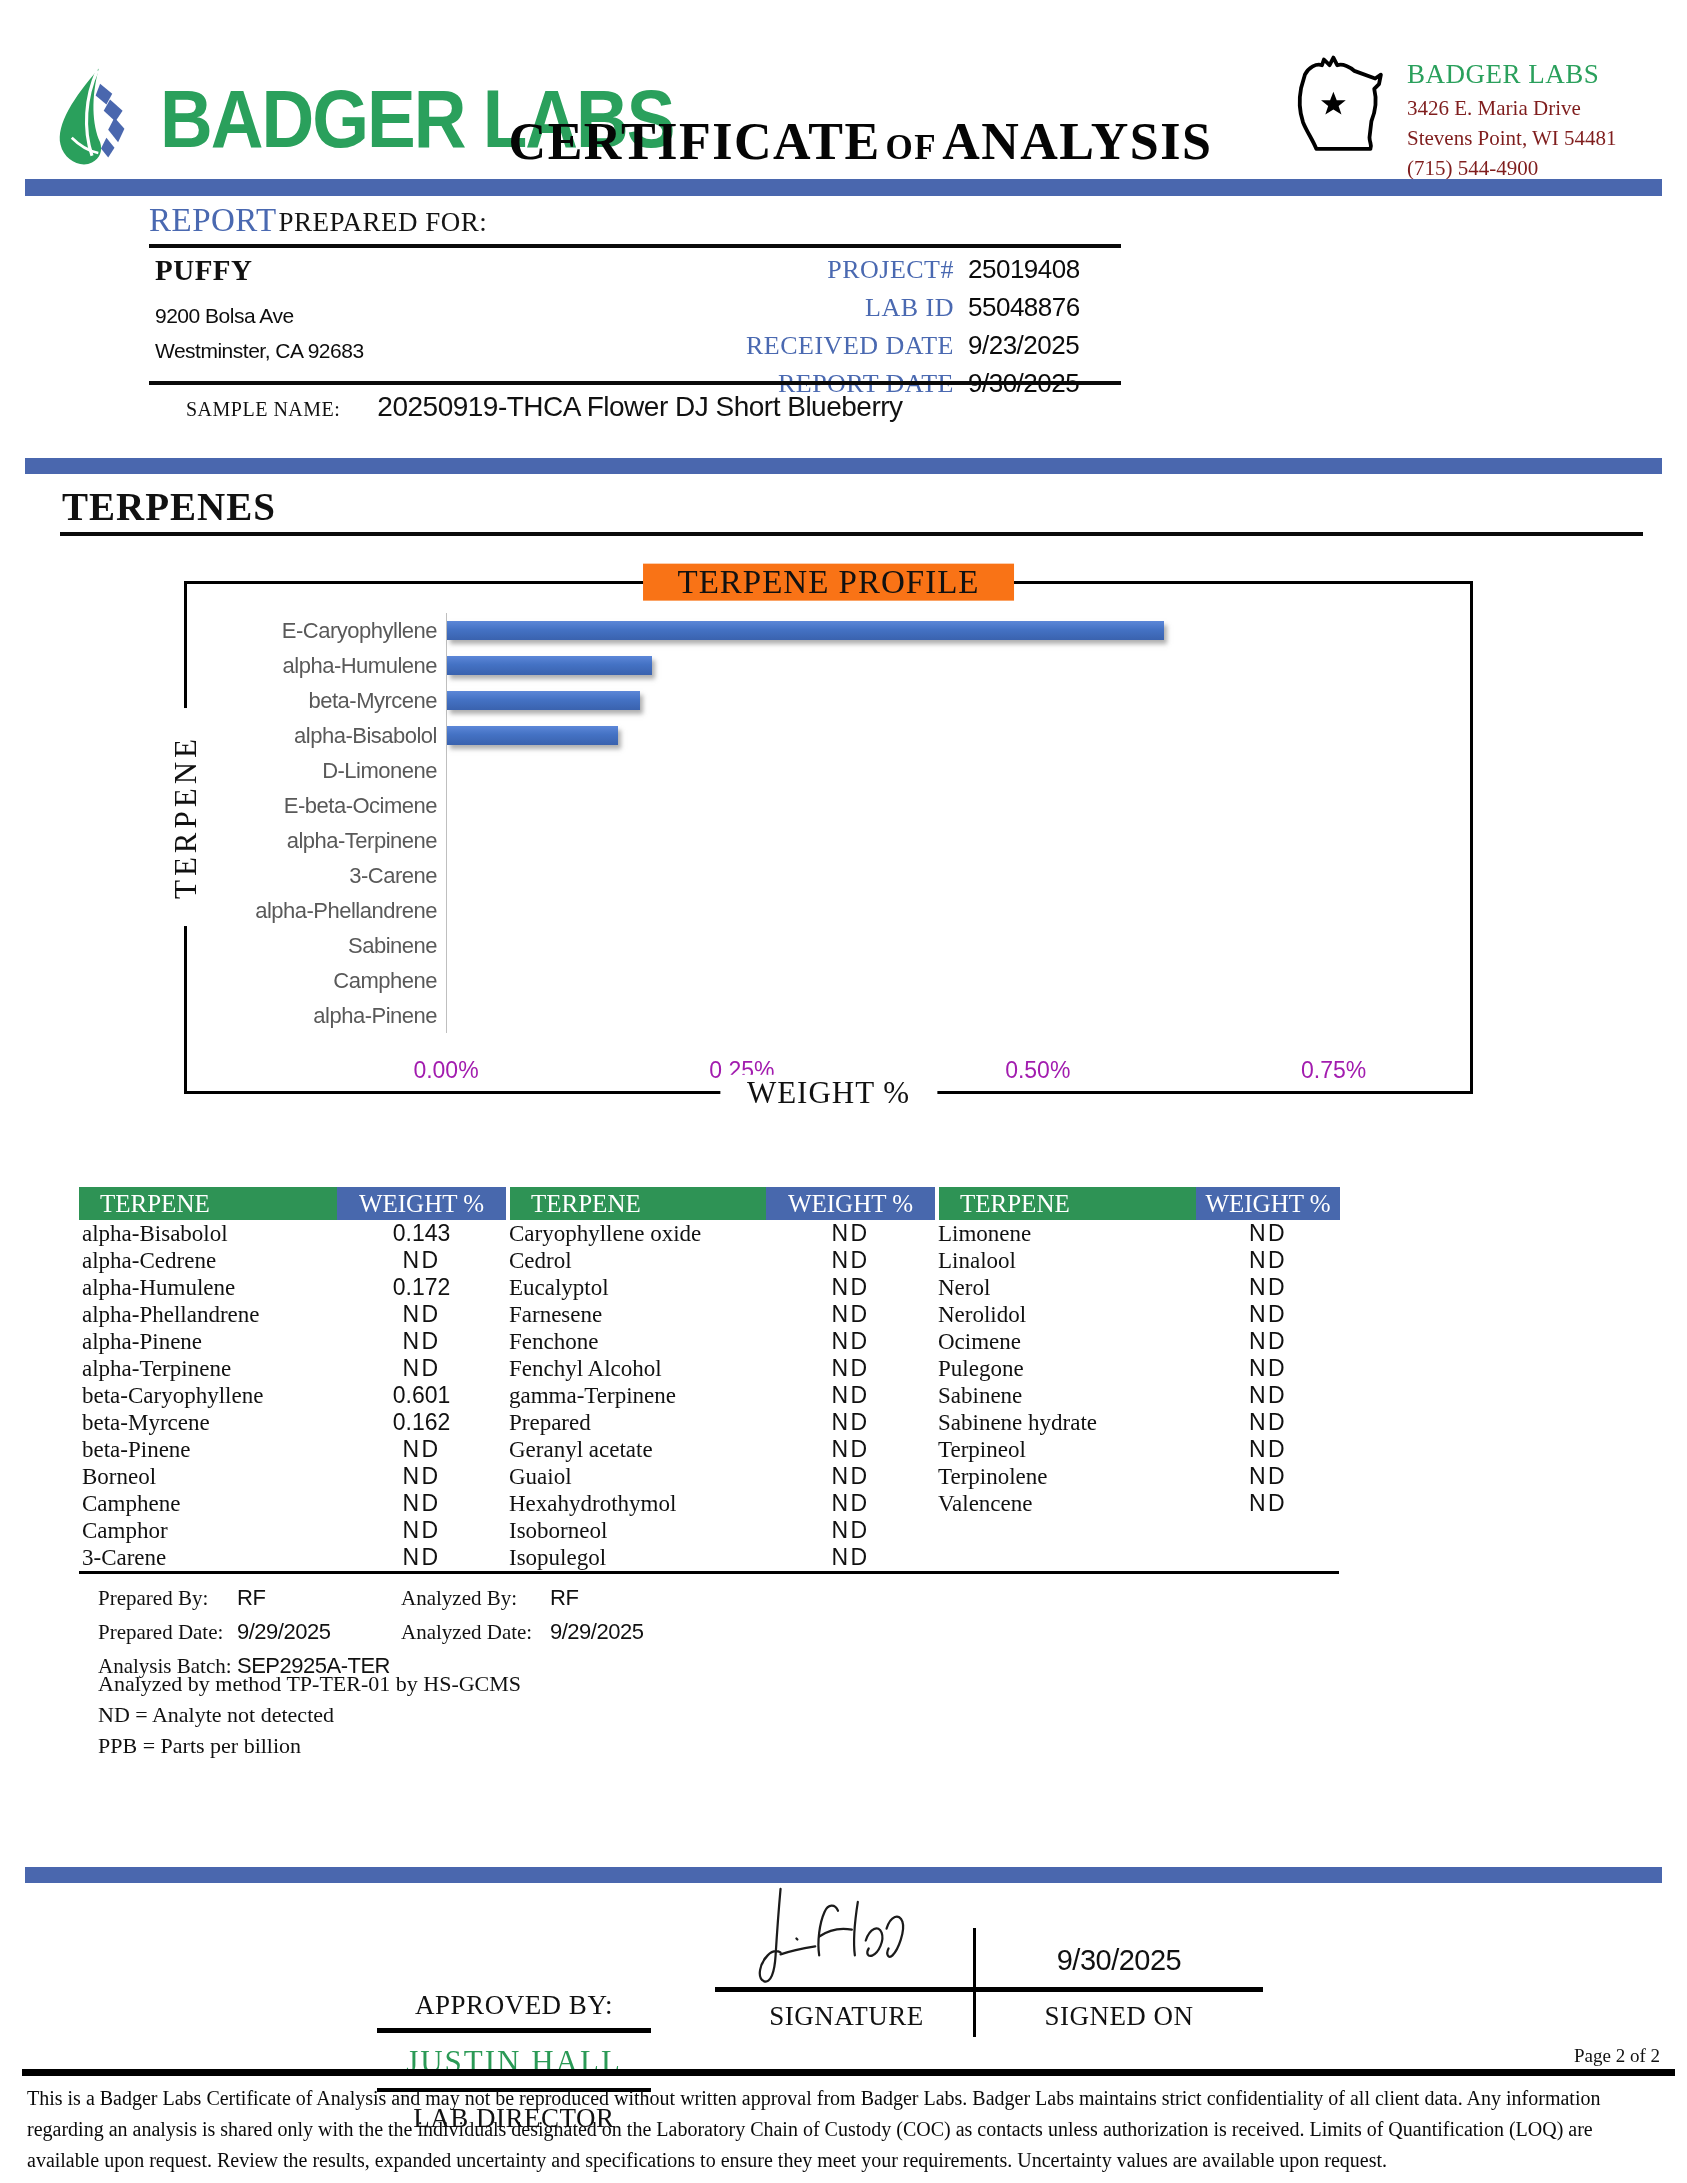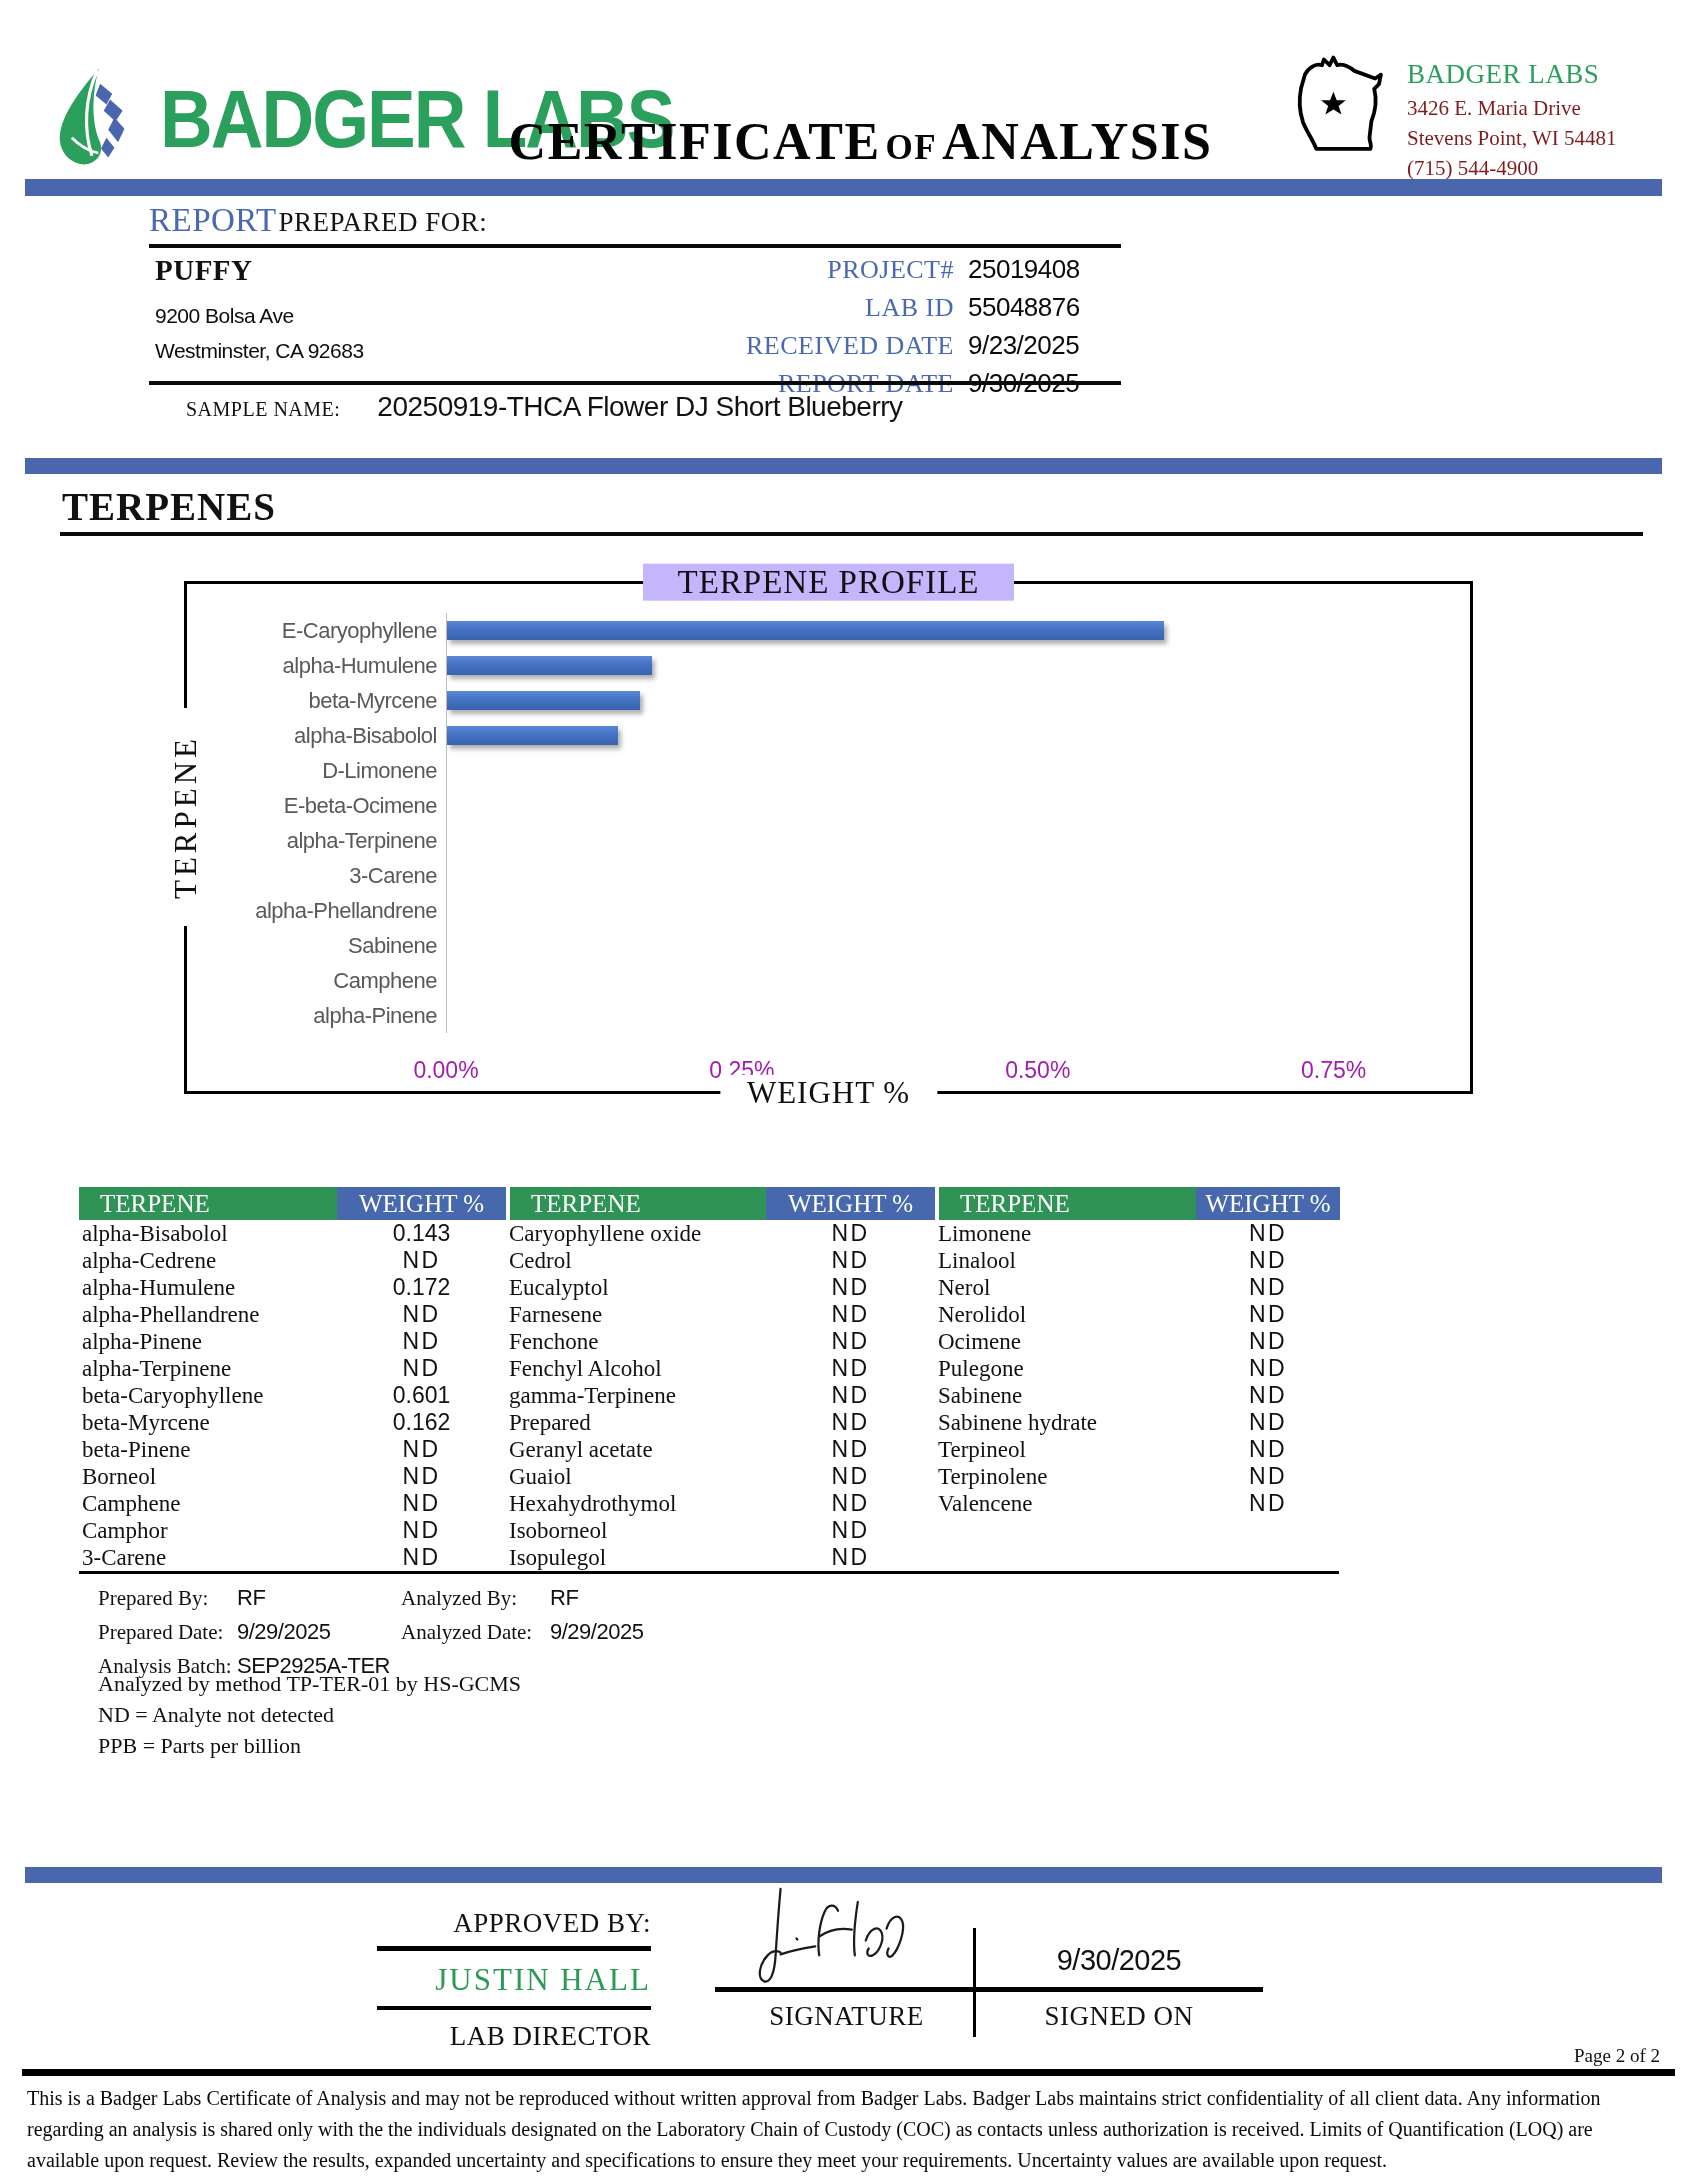--- a/index.html
+++ b/index.html
@@ -39,21 +39,21 @@
   .sample{position:absolute;left:150px;top:391px;white-space:nowrap;}
   .sample .slabel{font-size:20px;letter-spacing:0.5px;margin-left:36px;}
   .sample .svalue{font-family:"Liberation Sans",sans-serif;font-size:28px;letter-spacing:-0.5px;padding-left:35px;}
 
   
   .sec-title{position:absolute;left:62px;top:484px;font-size:39px;font-weight:700;letter-spacing:1px;}
   .sec-rule{position:absolute;left:60px;top:532px;width:1583px;height:4px;background:#0a0a0a;}
 
   
   .chart-box{position:absolute;left:184px;top:581px;width:1283px;height:507px;border:3px solid #000;}
-  .chart-title{position:absolute;top:0;left:50%;transform:translate(-50%,-55%);background:#c4b5fd;
+  .chart-title{position:absolute;top:0;left:50%;transform:translate(-50%,-55%);background:#f97316;
                padding:0 35px;font-size:33px;letter-spacing:1px;white-space:nowrap;}
   .y-label{position:absolute;left:0;top:46%;transform:translate(-52%,-50%) rotate(180deg);
            writing-mode:vertical-rl;background:#fff;padding:27px 0;font-size:31px;letter-spacing:4px;}
   .x-label{position:absolute;bottom:0;left:50%;transform:translate(-50%,55%);background:#fff;
            padding:0 27px;font-size:31px;letter-spacing:1px;white-space:nowrap;}
   .plot{position:absolute;left:6px;top:29px;right:9px;}
   .chart-row{display:flex;align-items:center;height:35px;}
   .chart-cat{width:244px;text-align:right;padding-right:9px;flex:none;
              font-family:"Liberation Sans",sans-serif;font-size:22px;color:#595959;letter-spacing:-0.5px;}
   .chart-track{flex:1;position:relative;height:35px;border-left:1.5px solid #BFBFBF;}
@@ -78,21 +78,21 @@
   .t-val.nd{letter-spacing:2.5px;}
 
   
   .ainfo{position:absolute;left:98px;top:1585px;display:grid;
          grid-template-columns:139px 164px 149px auto;row-gap:8px;align-items:baseline;font-size:21.3px;}
   .ainfo .lab{font-size:21px;}
   .ainfo .val{font-family:"Liberation Sans",sans-serif;font-size:22px;letter-spacing:-0.5px;}
   .notes{position:absolute;left:98px;top:1668px;font-size:22px;line-height:1.42;}
 
   
-  .approve{position:absolute;left:377px;top:1908px;width:274px;text-align:right;}
+  .approve{position:absolute;left:377px;top:1990px;width:274px;text-align:center;}
   .approve .alabel{font-size:27px;letter-spacing:0.5px;}
   .blackline{background:#000;height:4.5px;width:100%;margin:7px 0;}
   .approver{color:#2B9A56;font-size:31px;letter-spacing:2px;padding:4px 0 1px 0;}
   .atitle{font-size:27px;letter-spacing:0.5px;padding-top:4px;}
   .sig-svg{position:absolute;left:733px;top:1885px;}
   .sig-hline{position:absolute;left:715px;top:1987px;width:548px;height:4.5px;background:#000;}
   .sig-vline{position:absolute;left:973px;top:1928px;width:2.5px;height:109px;background:#000;}
   .sig-label{position:absolute;left:767px;top:2001px;width:159px;text-align:center;font-size:27px;letter-spacing:0.5px;}
   .signedon-date{position:absolute;left:1027px;top:1944px;width:184px;text-align:center;
                  font-family:"Liberation Sans",sans-serif;font-size:29px;letter-spacing:-0.5px;}

